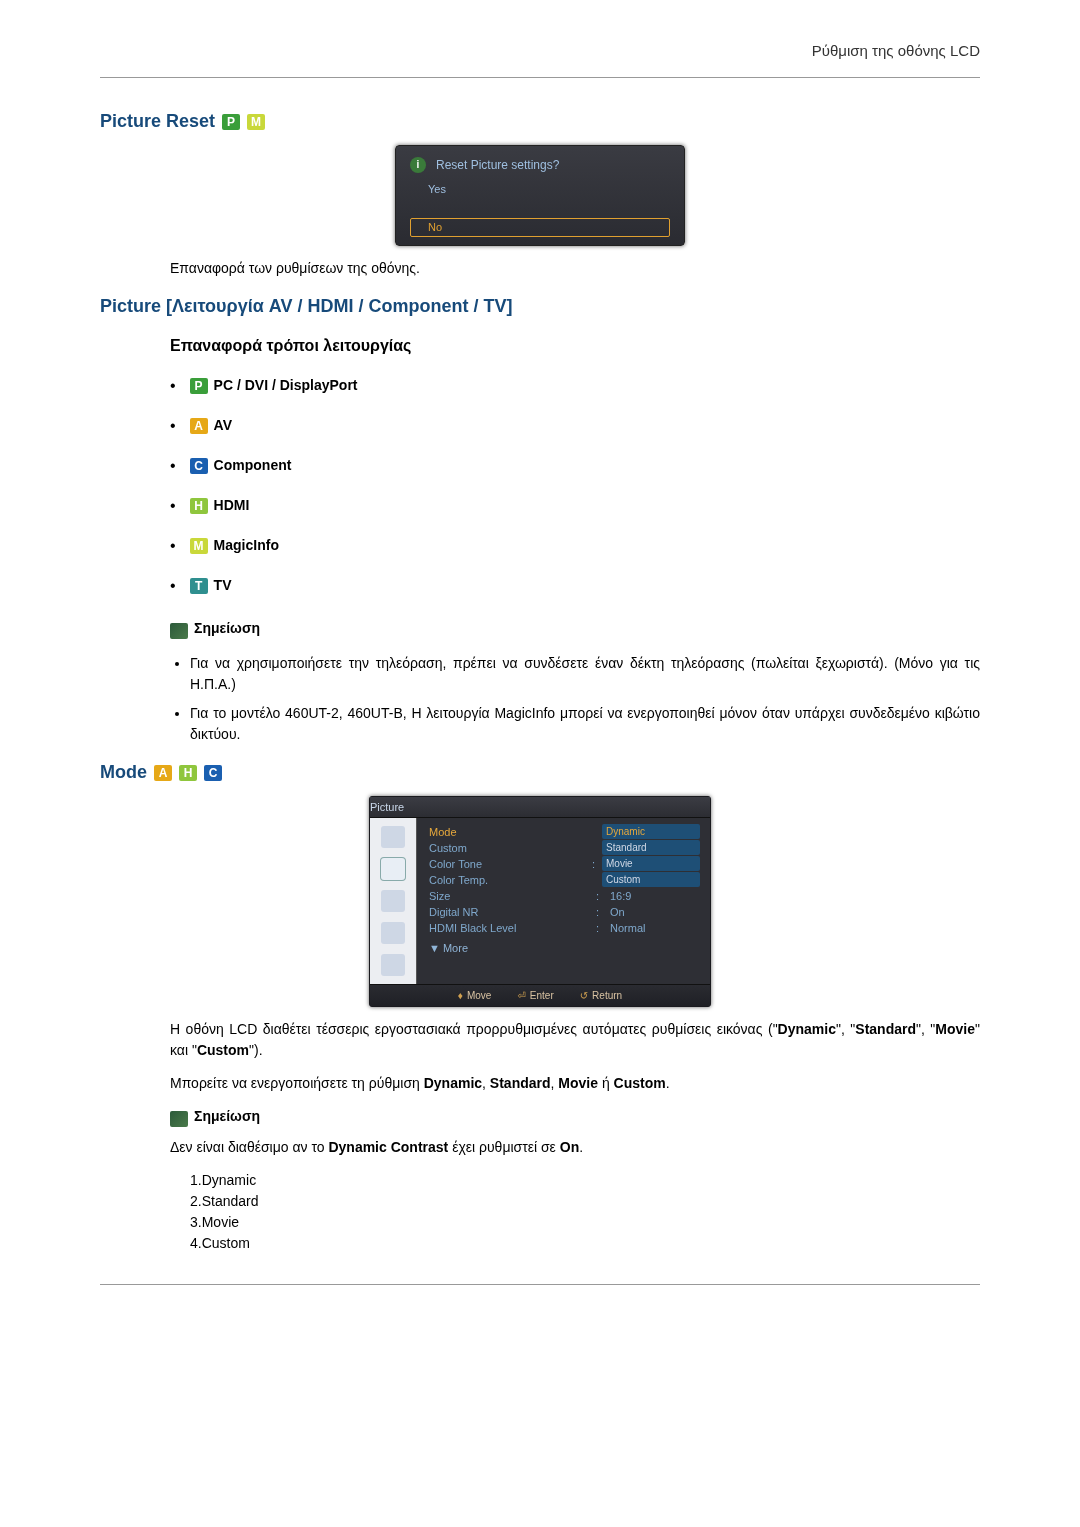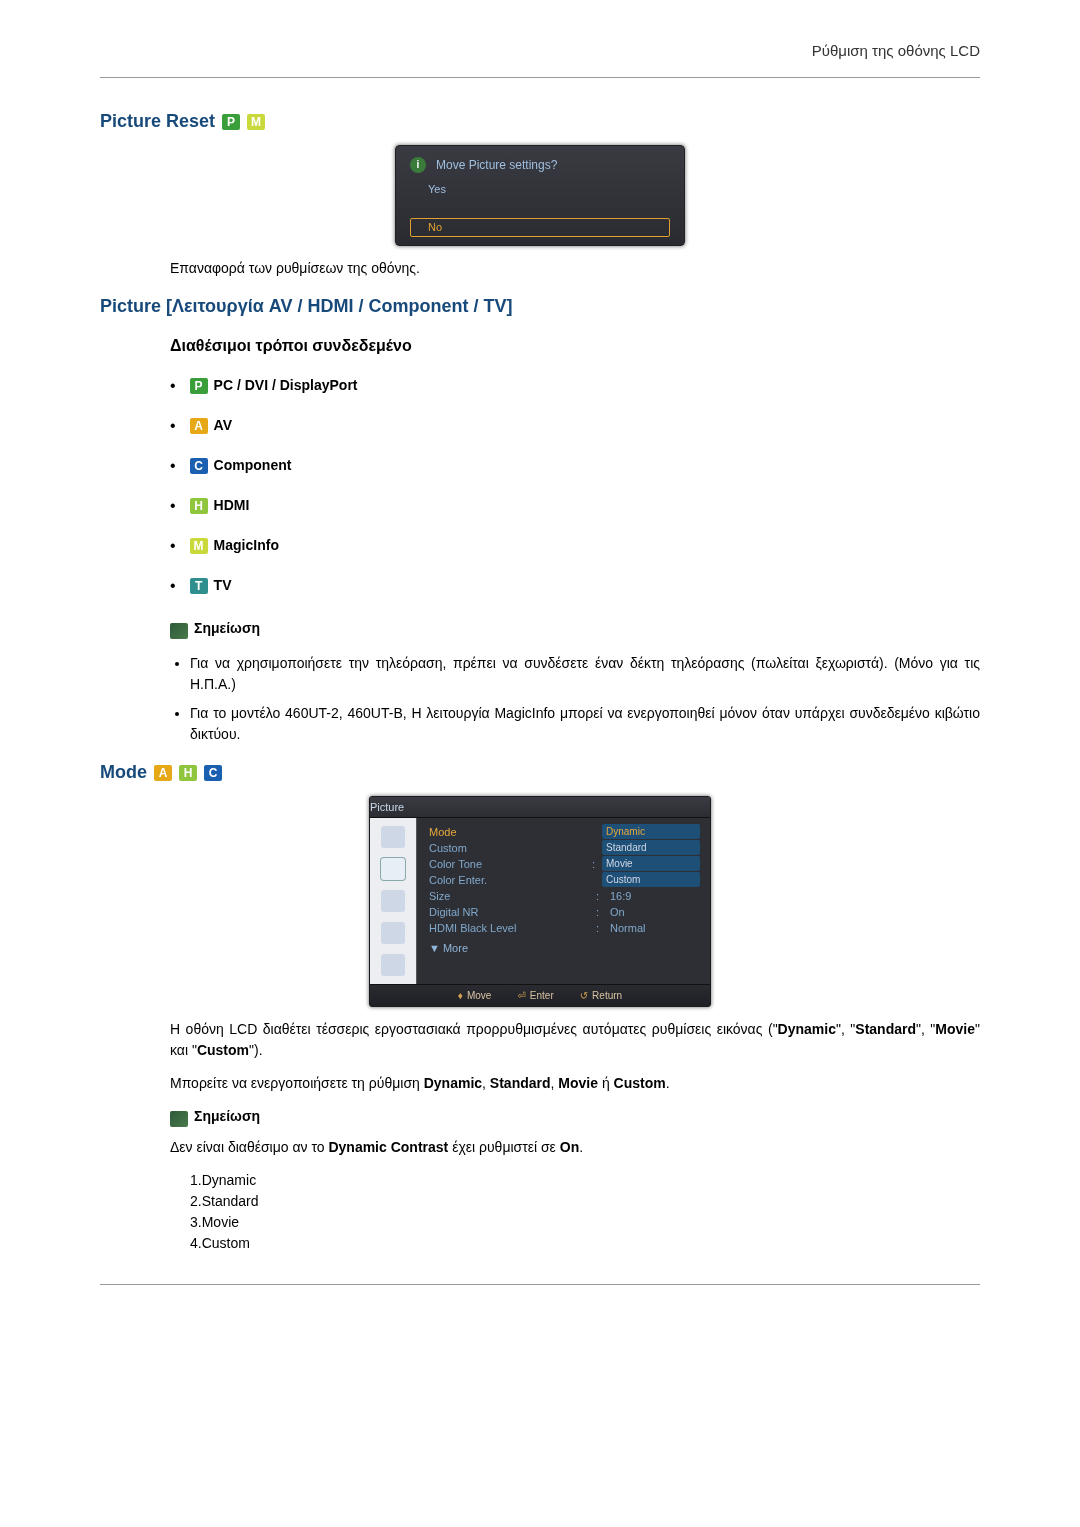--- a/index.html
+++ b/index.html
@@ -256,32 +256,32 @@
     <span>Picture Reset</span>
     <span class="badges-inline">
       <span class="mode-badge badge-P">P</span>
       <span class="mode-badge badge-M">M</span>
     </span>
   </div>
 
   <div class="osd-reset">
     <div class="q-row">
       <span class="info-icon">i</span>
-      <span>Move Picture settings?</span>
+      <span>Reset Picture settings?</span>
     </div>
     <div class="btn-row">
       <span class="btn">Yes</span>
       <span class="btn selected">No</span>
     </div>
   </div>
 
   <div class="body-text">Επαναφορά των ρυθμίσεων της οθόνης.</div>
 
   <div class="h2">Picture [Λειτουργία AV / HDMI / Component / TV]</div>
-  <div class="h3-sub">Διαθέσιμοι τρόποι συνδεδεμένο</div>
+  <div class="h3-sub">Επαναφορά τρόποι λειτουργίας</div>
 
   <ul class="mode-list">
     <li>
       <span class="mode-badge badge-P">P</span>
       <strong>PC / DVI / DisplayPort</strong>
     </li>
     <li>
       <span class="mode-badge badge-A">A</span>
       <strong>AV</strong>
     </li>
@@ -339,21 +339,21 @@
         <div class="row">
           <span class="k">Custom</span>
           <span class="opt">Standard</span>
         </div>
         <div class="row">
           <span class="k">Color Tone</span>
           <span class="sep">:</span>
           <span class="opt">Movie</span>
         </div>
         <div class="row">
-          <span class="k dim">Color Enter.</span>
+          <span class="k dim">Color Temp.</span>
           <span class="opt">Custom</span>
         </div>
         <div class="row">
           <span class="k">Size</span>
           <span class="sep">:</span>
           <span class="v">16:9</span>
         </div>
         <div class="row">
           <span class="k">Digital NR</span>
           <span class="sep">:</span>

